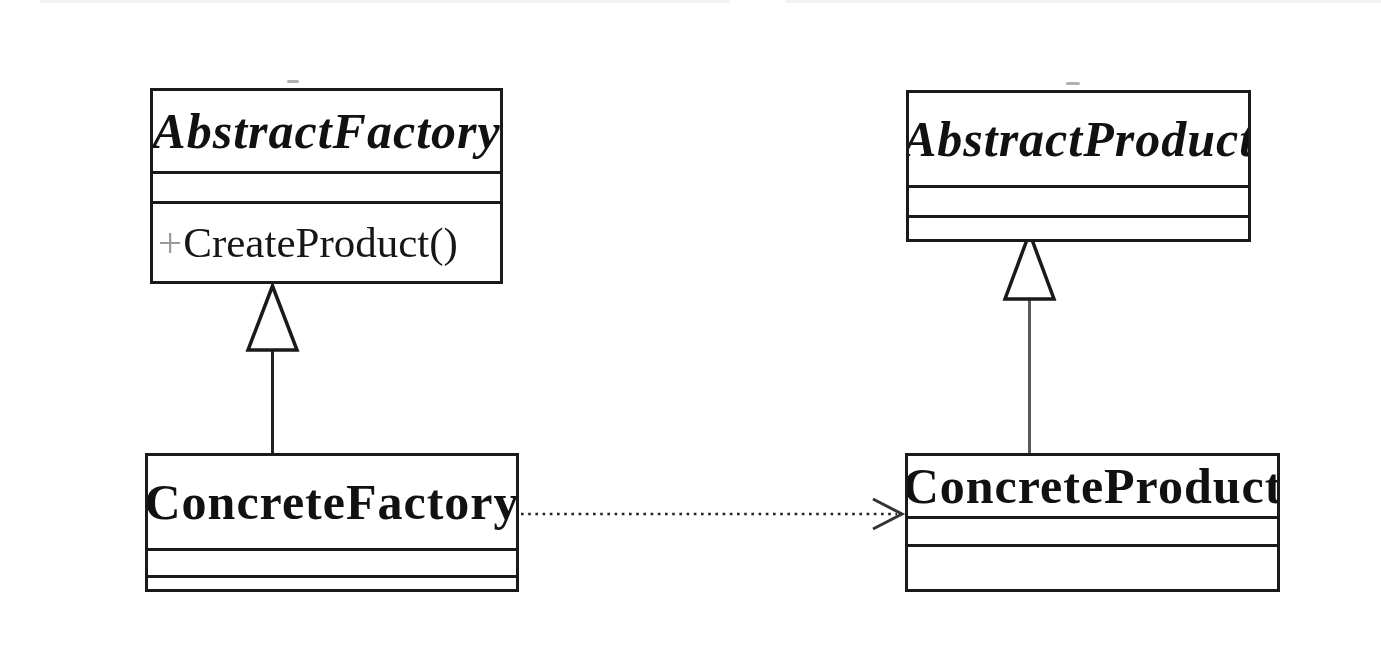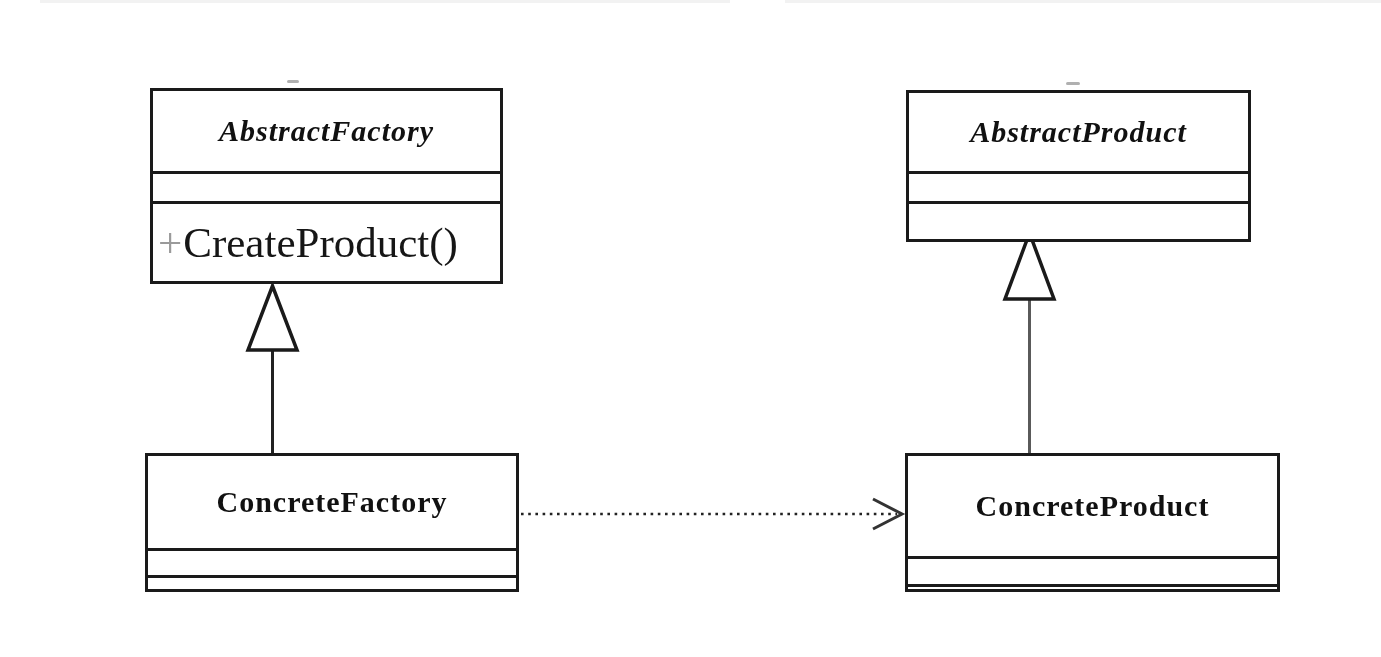--- a/index.html
+++ b/index.html
@@ -50,21 +50,21 @@
     background: #ffffff;
     border: 3px solid #1a1a1a;
     display: flex;
     flex-direction: column;
   }
   .uml-class .title {
     display: flex;
     align-items: center;
     justify-content: center;
     font-weight: bold;
-    font-size: 30px;
+    font-size: 50px;
     letter-spacing: 1px;
     color: #111111;
     white-space: nowrap;
     overflow: hidden;
   }
   .uml-class.abstract .title {
     font-style: italic;
   }
   .uml-class .section {
     border-top: 3px solid #1a1a1a;
@@ -85,29 +85,29 @@
     color: #9a9a9a;
     margin-right: 1px;
   }
 
   
   .abstract-factory { left: 150px; top: 88px;  width: 353px; height: 196px; }
   .abstract-factory .title   { height: 80px; }
   .abstract-factory .attrs   { height: 27px; }
 
   .abstract-product { left: 906px; top: 90px;  width: 345px; height: 152px; }
-  .abstract-product .title   { height: 78px; border-radius: 6px; }
+  .abstract-product .title   { height: 92px; border-radius: 6px; }
   .abstract-product .attrs   { height: 27px; }
 
   .concrete-factory { left: 145px; top: 453px; width: 374px; height: 139px; }
   .concrete-factory .title   { height: 92px; }
   .concrete-factory .attrs   { height: 24px; }
 
   .concrete-product { left: 905px; top: 453px; width: 375px; height: 139px; }
-  .concrete-product .title   { height: 100px; }
+  .concrete-product .title   { height: 60px; }
   .concrete-product .attrs   { height: 25px; }
 </style>
 </head>
 <body>
 
 <div class="canvas">
 
   <div class="edge-band left"></div>
   <div class="edge-band right"></div>
   <div class="smudge one"></div>

